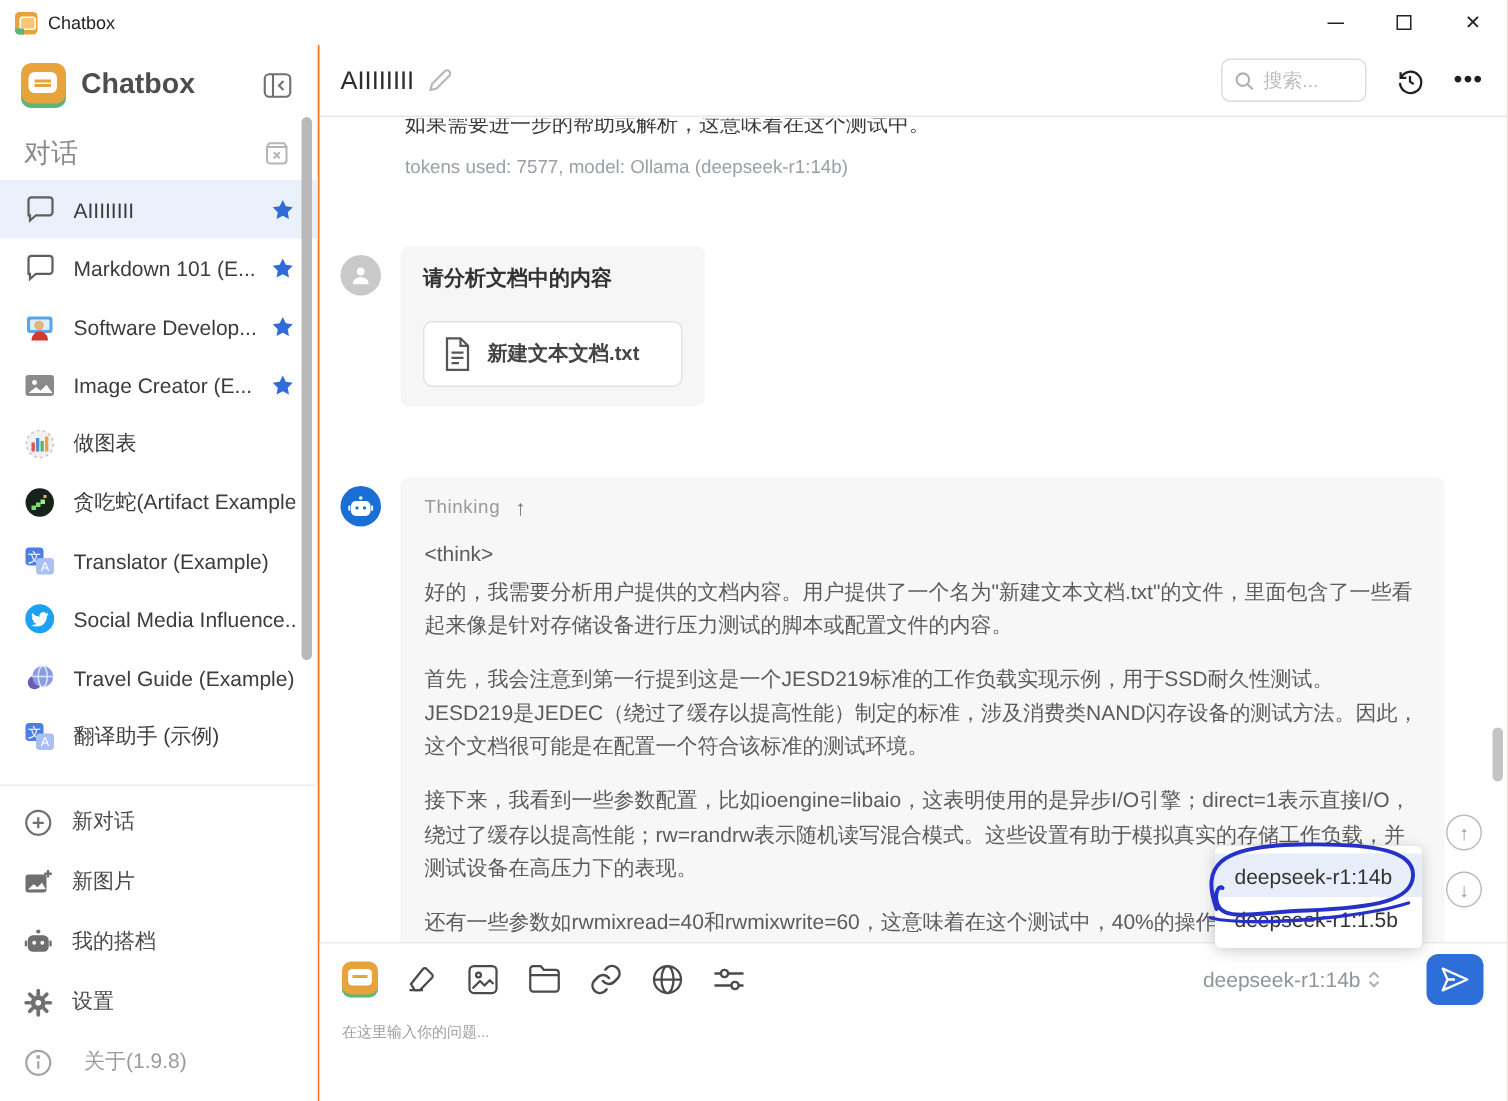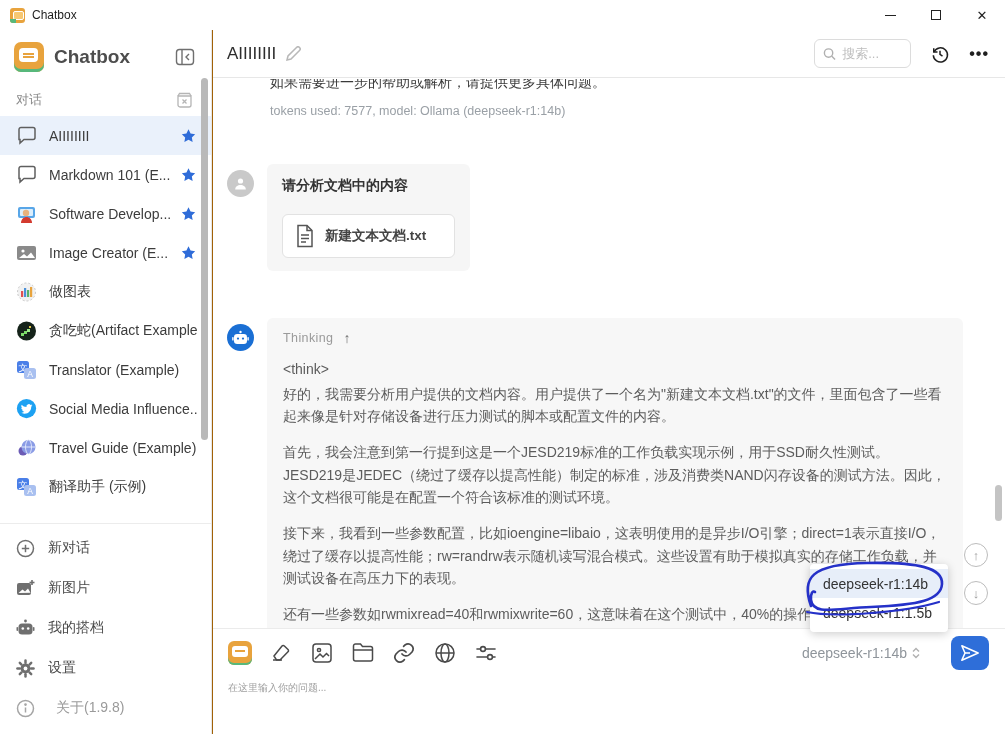--- a/index.html
+++ b/index.html
@@ -1,18 +1,18 @@
 <!DOCTYPE html>
 <html><head>
 <meta charset="utf-8">
 <style>
   * { margin:0; padding:0; box-sizing:border-box; }
   html,body { background:#f0f0f0; }
   body { font-family:"Liberation Sans","DejaVu Sans",sans-serif; }
-  .app { position:relative; width:1005px; height:734px; background:#a16207; overflow:hidden; color:#333; }
+  .app { position:relative; width:1005px; height:734px; background:#f97316; overflow:hidden; color:#333; }
 
   
   .titlebar { position:absolute; top:0; left:0; right:0; height:30px; background:#fff; display:flex; align-items:center; padding-left:10px; }
   .titlebar .app-ico { width:15px; height:15px; border-radius:3px; background:#e8a33d; position:relative; flex:none; }
   .titlebar .app-ico::before { content:""; position:absolute; left:3px; top:3px; width:9px; height:7px; border:1px solid #fff; border-radius:2px; background:#f7c873; }
   .titlebar .app-ico::after { content:""; position:absolute; left:0; bottom:0; width:6px; height:4px; background:#57b87b; border-radius:0 0 0 3px; }
   .titlebar .tb-title { font-size:12px; color:#1f1f1f; margin-left:7px; }
   .win-controls { margin-left:auto; display:flex; height:30px; }
   .win-btn { width:46px; height:30px; display:flex; align-items:center; justify-content:center; color:#222; font-size:13px; cursor:pointer; }
   .win-btn .min { display:block; width:11px; height:1px; background:#222; }
@@ -20,21 +20,21 @@
 
   
   .sidebar { position:absolute; top:30px; left:0; width:212px; bottom:0; background:#fff; border-right:1px solid #e6e6e6; }
   .brand { display:flex; align-items:center; padding:12px 14px 8px 14px; }
   .logo { width:30px; height:30px; border-radius:7px; background:#e8a33d; position:relative; flex:none; box-shadow:inset 0 -3px 0 #57b87b; }
   .logo::before { content:""; position:absolute; left:5px; top:6px; width:19px; height:14px; background:#fff; border-radius:4px; }
   .logo::after { content:""; position:absolute; left:9px; top:11px; width:11px; height:2px; background:#e8a33d; box-shadow:0 3px 0 #e8a33d; }
   .brand-name { font-size:19px; font-weight:bold; color:#4d4d4d; margin-left:10px; flex:1; }
   .icon-btn { background:none; border:none; cursor:pointer; display:flex; align-items:center; justify-content:center; padding:2px; }
   .section-row { display:flex; align-items:center; padding:10px 16px 6px 16px; }
-  .section-label { font-size:13px; color:#8a8a8a; flex:1; }
+  .section-label { font-size:18px; color:#8a8a8a; flex:1; }
   .conv-list { }
   .conv-item { display:flex; align-items:center; height:39px; padding:0 14px 0 16px; cursor:pointer; }
   .conv-item.selected { background:#eaf1fb; }
   .conv-ico { width:21px; height:21px; flex:none; display:flex; align-items:center; justify-content:center; }
   .conv-label { font-size:14px; color:#3c3c3c; margin-left:12px; flex:1; white-space:nowrap; overflow:hidden; }
   .star { flex:none; margin-left:6px; }
   .side-scrollbar { position:absolute; right:3px; top:48px; width:7px; height:362px; background:#b9b9b9; border-radius:4px; }
   .side-menu { position:absolute; left:0; right:0; bottom:6px; border-top:1px solid #ececec; padding-top:4px; background:#fff; }
   .menu-item { display:flex; align-items:center; height:40px; padding:0 16px; cursor:pointer; }
   .menu-label { font-size:14px; color:#4a4a4a; margin-left:13px; }
@@ -340,21 +340,21 @@
         <svg width="20" height="20" viewBox="0 0 24 24" fill="none" stroke="#1f1f1f" stroke-width="1.8">
             <path d="M4.5 5 v4.5 H9"></path>
             <path d="M4.8 9.5 a8.5 8.5 0 1 1 -0.8 4"></path>
             <path d="M12 8 v4.5 l3 2"></path>
           </svg>
       </span>
       <span class="dots">•••</span>
     </div>
 
     <div class="chat-scroll">
-      <div class="tail-msg">如果需要进一步的帮助或解析，请提供更多具体问题。</div>
+      <div class="tail-msg">如果需要进一步的帮助或解析，这意味着在这个测试中。</div>
       <div class="tokens-line">tokens used: 7577, model: Ollama (deepseek-r1:14b)</div>
 
       <div class="msg-row user">
         <div class="avatar user">
           <svg width="15" height="15" viewBox="0 0 15 15">
               <circle cx="7.5" cy="5" r="2.6" fill="#fff"></circle>
               <path d="M2.2 13.5 c0-3 2.4-4.6 5.3-4.6 s5.3 1.6 5.3 4.6 z" fill="#fff"></path>
             </svg>
         </div>
         <div class="bubble user-b">

